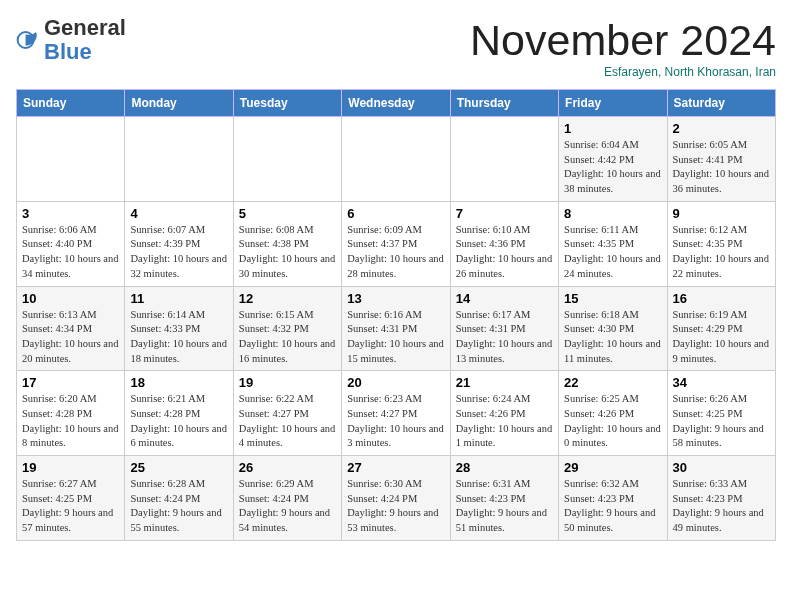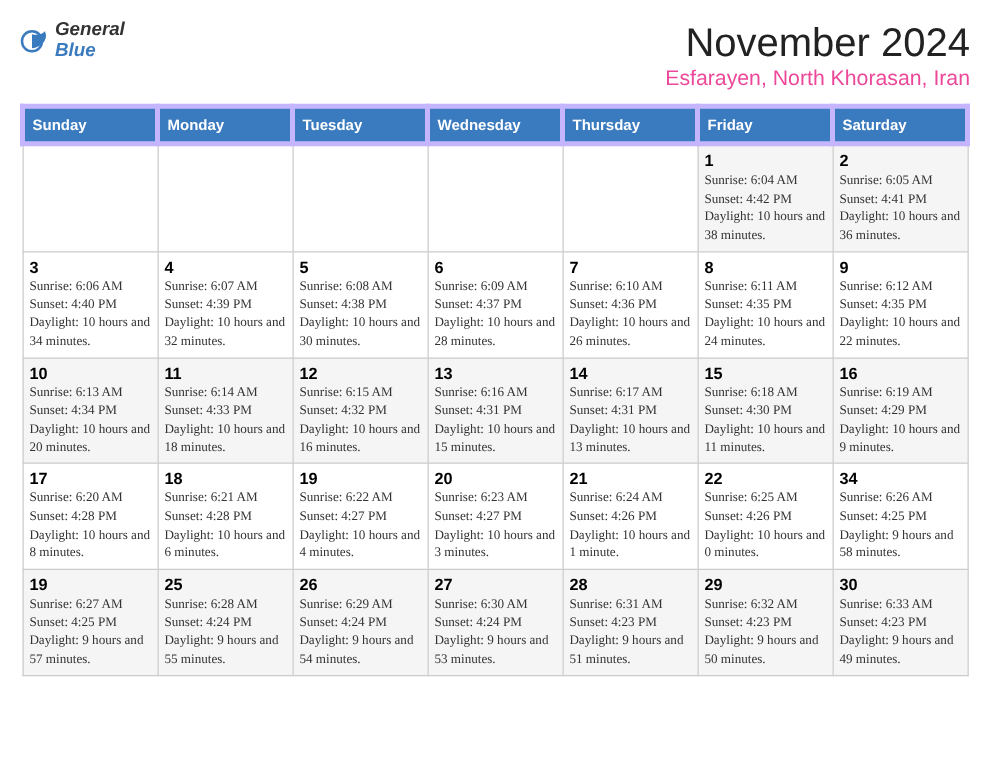--- a/index.html
+++ b/index.html
@@ -15,56 +15,55 @@
       align-items: flex-start;
       justify-content: space-between;
       margin-bottom: 10px;
     }
     .logo {
       display: flex;
       align-items: center;
       gap: 4px;
     }
     .logo-text {
-      font-size: 15px;
+      font-size: 22px;
       font-weight: bold;
       line-height: 1.1;
-      font-style: italic;
     }
     .logo-general { color: #333; }
     .logo-blue { color: #3a7abf; }
     .logo-icon {
       width: 24px;
       height: 24px;
     }
     .title-area {
       text-align: right;
     }
     .month-title {
-      font-size: 32px;
+      font-size: 43px;
       font-weight: normal;
       color: #222;
     }
     .location-title {
-      font-size: 17px;
-      color: #ec4899;
+      font-size: 12px;
+      color: #0f766e;
     }
     .calendar {
       width: 100%;
       border-collapse: collapse;
       font-size: 11px;
     }
     .calendar th {
       background: #3a7abf;
       color: #fff;
       text-align: left;
       padding: 6px 6px;
       font-size: 12px;
       font-weight: bold;
-      border: 4px solid #c4b5fd;
+      border: 1px solid #c4b5fd;
     }
     .calendar td {
       vertical-align: top;
       border: 1px solid #ccc;
       padding: 4px 5px;
       width: calc(100%/7);
       min-height: 80px;
       background: #fff;
     }
     .calendar tr:nth-child(odd) td {

